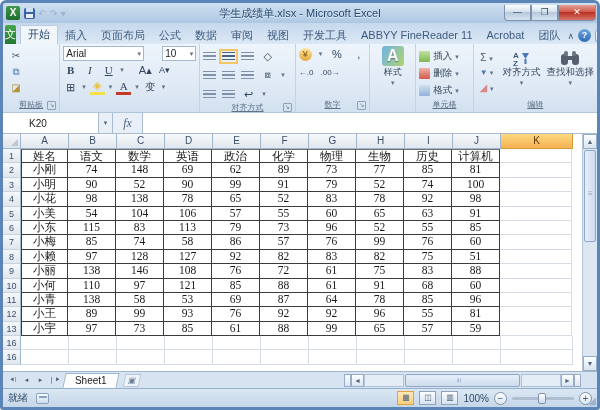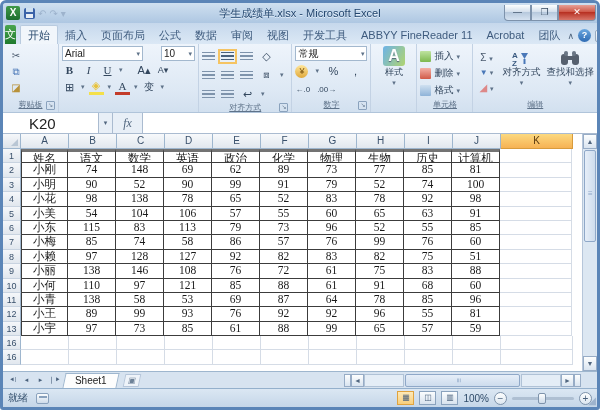--- a/index.html
+++ b/index.html
@@ -28,21 +28,21 @@
     border:1px solid #7d92ab; border-top:none; }
   .wbtn.first { border-radius:0 0 0 4px; }
   .wbtn.close { width:38px; color:#fff; background:linear-gradient(#e7a097,#cf5949 45%,#b52b1c 45%,#d8766a); border-radius:0 0 4px 0; }
   
   .tabrow { height:21px; display:flex; align-items:flex-end;
     background:linear-gradient(#c6d8ec,#dbe8f5); flex:0 0 auto; padding-left:2px; }
   .file-tab { width:44px; height:19px; background:linear-gradient(#4aa54f,#1f7a2e);
     color:#fff; font-size:11px; text-align:center; line-height:19px; border-radius:2px 2px 0 0; margin-right:4px; }
   .rtabs { display:flex; align-items:flex-end; height:19px; }
   .rtab { padding:0 7px; font-size:11px; color:#3e5b7e; line-height:18px; white-space:nowrap; }
-  .rtab.active { background:#f1f6fb; border:1px solid #b9cbdf; border-bottom:none; border-radius:2px 2px 0 0; color:#2a4a6e; }
+  .rtab.active { background:#f1f6fb; border:1px solid #b9cbdf; border-bottom:none; border-radius:2px 2px 0 0; color:#2a4a6e;font-family:Liberation Mono, monospace; }
   .tabrow-right { margin-left:auto; display:flex; align-items:center; gap:4px; padding:0 4px 2px 0; }
   .mini { font-size:9px; color:#51667f; }
   .help-btn { width:13px; height:13px; border-radius:50%; background:linear-gradient(#6aa7e0,#2f6bb3);
     color:#fff; font-size:9px; font-weight:bold; text-align:center; line-height:13px; }
   .mini-wb { width:16px; height:12px; font-size:8px; line-height:11px; text-align:center;
     color:#45586e; background:linear-gradient(#fbfdfe,#d7e2ee); border:1px solid #98aabf; border-radius:2px; }
   
   .ribbon { height:69px; display:flex; background:linear-gradient(#eef4fb,#dde8f4 70%,#d2e0ef);
     border-bottom:1px solid #b0c4da; flex:0 0 auto; }
   .rgroup { display:flex; flex-direction:column; border-right:1px solid #c3d2e4; padding:2px 3px 0 3px; position:relative; }
@@ -64,21 +64,21 @@
   .coin { width:13px; height:13px; border-radius:50%; background:linear-gradient(#ffe69a,#e0a93c); font-size:9px; text-align:center; line-height:13px; color:#7a5210; }
   .style-a { width:22px; height:20px; font-size:16px; font-weight:bold; text-align:center; line-height:20px;
     background:linear-gradient(120deg,#6db3e8,#b0d46f); color:#fff; border-radius:3px; text-shadow:0 1px 1px #567; }
   .cellbtn { display:flex; align-items:center; gap:3px; font-size:9.5px; color:#33475e; height:15px; white-space:nowrap; }
   .ticon { width:11px; height:11px; border-radius:1px; }
   .stackbtn { display:flex; flex-direction:column; align-items:center; font-size:9.5px; color:#33475e; padding-top:2px; white-space:nowrap; }
   .arrow-d { font-size:7px; color:#5e7289; }
   
   .formulabar { height:21px; display:flex; align-items:stretch; background:#e8eff7;
     border-bottom:1px solid #aabbd0; flex:0 0 auto; }
-  .namebox { width:96px; background:#fff; border-right:1px solid #aabbd0; font-size:15px; color:#222;
+  .namebox { width:96px; background:#fff; border-right:1px solid #aabbd0; font-size:10px; color:#222;
     display:flex; align-items:center; padding-left:26px; }
   .namebox-arrow { width:14px; background:#e8eff7; border-right:1px solid #aabbd0; font-size:7px; color:#51667f; text-align:center; line-height:20px; }
   .fxbox { width:30px; font-family:"Liberation Serif",serif; font-style:italic; font-size:12px; color:#51667f;
     text-align:center; line-height:20px; border-right:1px solid #aabbd0; }
   .formula-field { flex:1; background:#fff; }
   
   .gridwrap { flex:1; display:flex; background:#fff; overflow:hidden; position:relative; }
   .gridarea { flex:1; overflow:hidden; }
   .hdr-row { display:flex; height:15px; }
   .corner { width:18px; background:linear-gradient(#f5f7fa,#dde3ea); border-right:1px solid #9eb6ce; border-bottom:1px solid #9eb6ce; position:relative; }
@@ -88,21 +88,21 @@
   .colh.wk { width:72px; }
   .colh.sel { background:linear-gradient(#fcd97f,#f6b254); border-color:#d89b3c; color:#5b3a10; }
   .grid-row { display:flex; height:14.4px; }
   .rowh { width:18px; background:linear-gradient(#f5f7fa,#e1e7ee); border-right:1px solid #9eb6ce; border-bottom:1px solid #c8d3e0;
     font-size:9px; color:#39506b; text-align:center; line-height:14px; flex:0 0 auto; }
   .cell { width:48px; flex:0 0 auto; font-family:"Liberation Serif",serif; font-size:11.5px; color:#1a1a1a;
     text-align:center; line-height:13.5px; border-right:1px solid #d5dce6; border-bottom:1px solid #d5dce6; background:#fff; overflow:hidden; }
   .cell.wk { width:72px; }
   .cell.tb { border-right:1px solid #3c3c3c; border-bottom:1px solid #3c3c3c; }
   .cell.tb.first { border-left:1px solid #3c3c3c; width:47px; }
-  .cell.tb.top { border-top:3px solid #737373; }
+  .cell.tb.top { border-top:1px solid #737373; }
   
   .vscroll { width:15px; background:#dce7f2; border-left:1px solid #b6c6da; display:flex; flex-direction:column; flex:0 0 auto; }
   .scrbtn { height:15px; background:linear-gradient(#fdfefe,#d9e4f0); border:1px solid #97acc6; font-size:7px; color:#51667f; text-align:center; line-height:13px; }
   .vthumb { height:92px; margin:1px; background:linear-gradient(90deg,#e6eef8,#cddced); border:1px solid #8fa8c8; border-radius:2px; position:relative; }
   .vthumb:after { content:"≡"; position:absolute; left:3px; top:38px; font-size:8px; color:#8fa8c8; }
   
   .sheetbar { height:17px; background:#d7e3f0; border-top:1px solid #9eb6ce; display:flex; align-items:stretch; flex:0 0 auto; }
   .navbtns { display:flex; align-items:center; gap:1px; padding:0 3px; }
   .navbtn { width:13px; height:13px; font-size:7px; color:#4a617c; text-align:center; line-height:12px; }
   .sheettab { background:#fdfdfd; border:1px solid #9eb6ce; border-bottom:none; margin-top:1px;
@@ -239,24 +239,20 @@
           <span class="lines"></span>
           <span class="fbtn">↩</span>
             <span class="arrow-d">▾</span>
         </div>
       </div>
       <div class="rgroup-label"><span>对齐方式</span><span class="launcher">↘</span></div>
     </div>
 
     <div class="rgroup" style="width:80px">
       <div class="rgroup-body" style="flex-direction:column;gap:2px">
-        <div class="combo" style="width:72px">
-            <span>常规</span>
-            <span class="arrow">▾</span>
-          </div>
         <div class="fmt-row" style="gap:7px">
           <span class="coin">¥</span>
             <span class="arrow-d">▾</span>
           <span class="fbtn">%</span>
           <span class="fbtn">,</span>
         </div>
         <div class="fmt-row" style="gap:7px;font-size:8px">
           <span>←.0</span>
           <span>.00→</span>
         </div>

